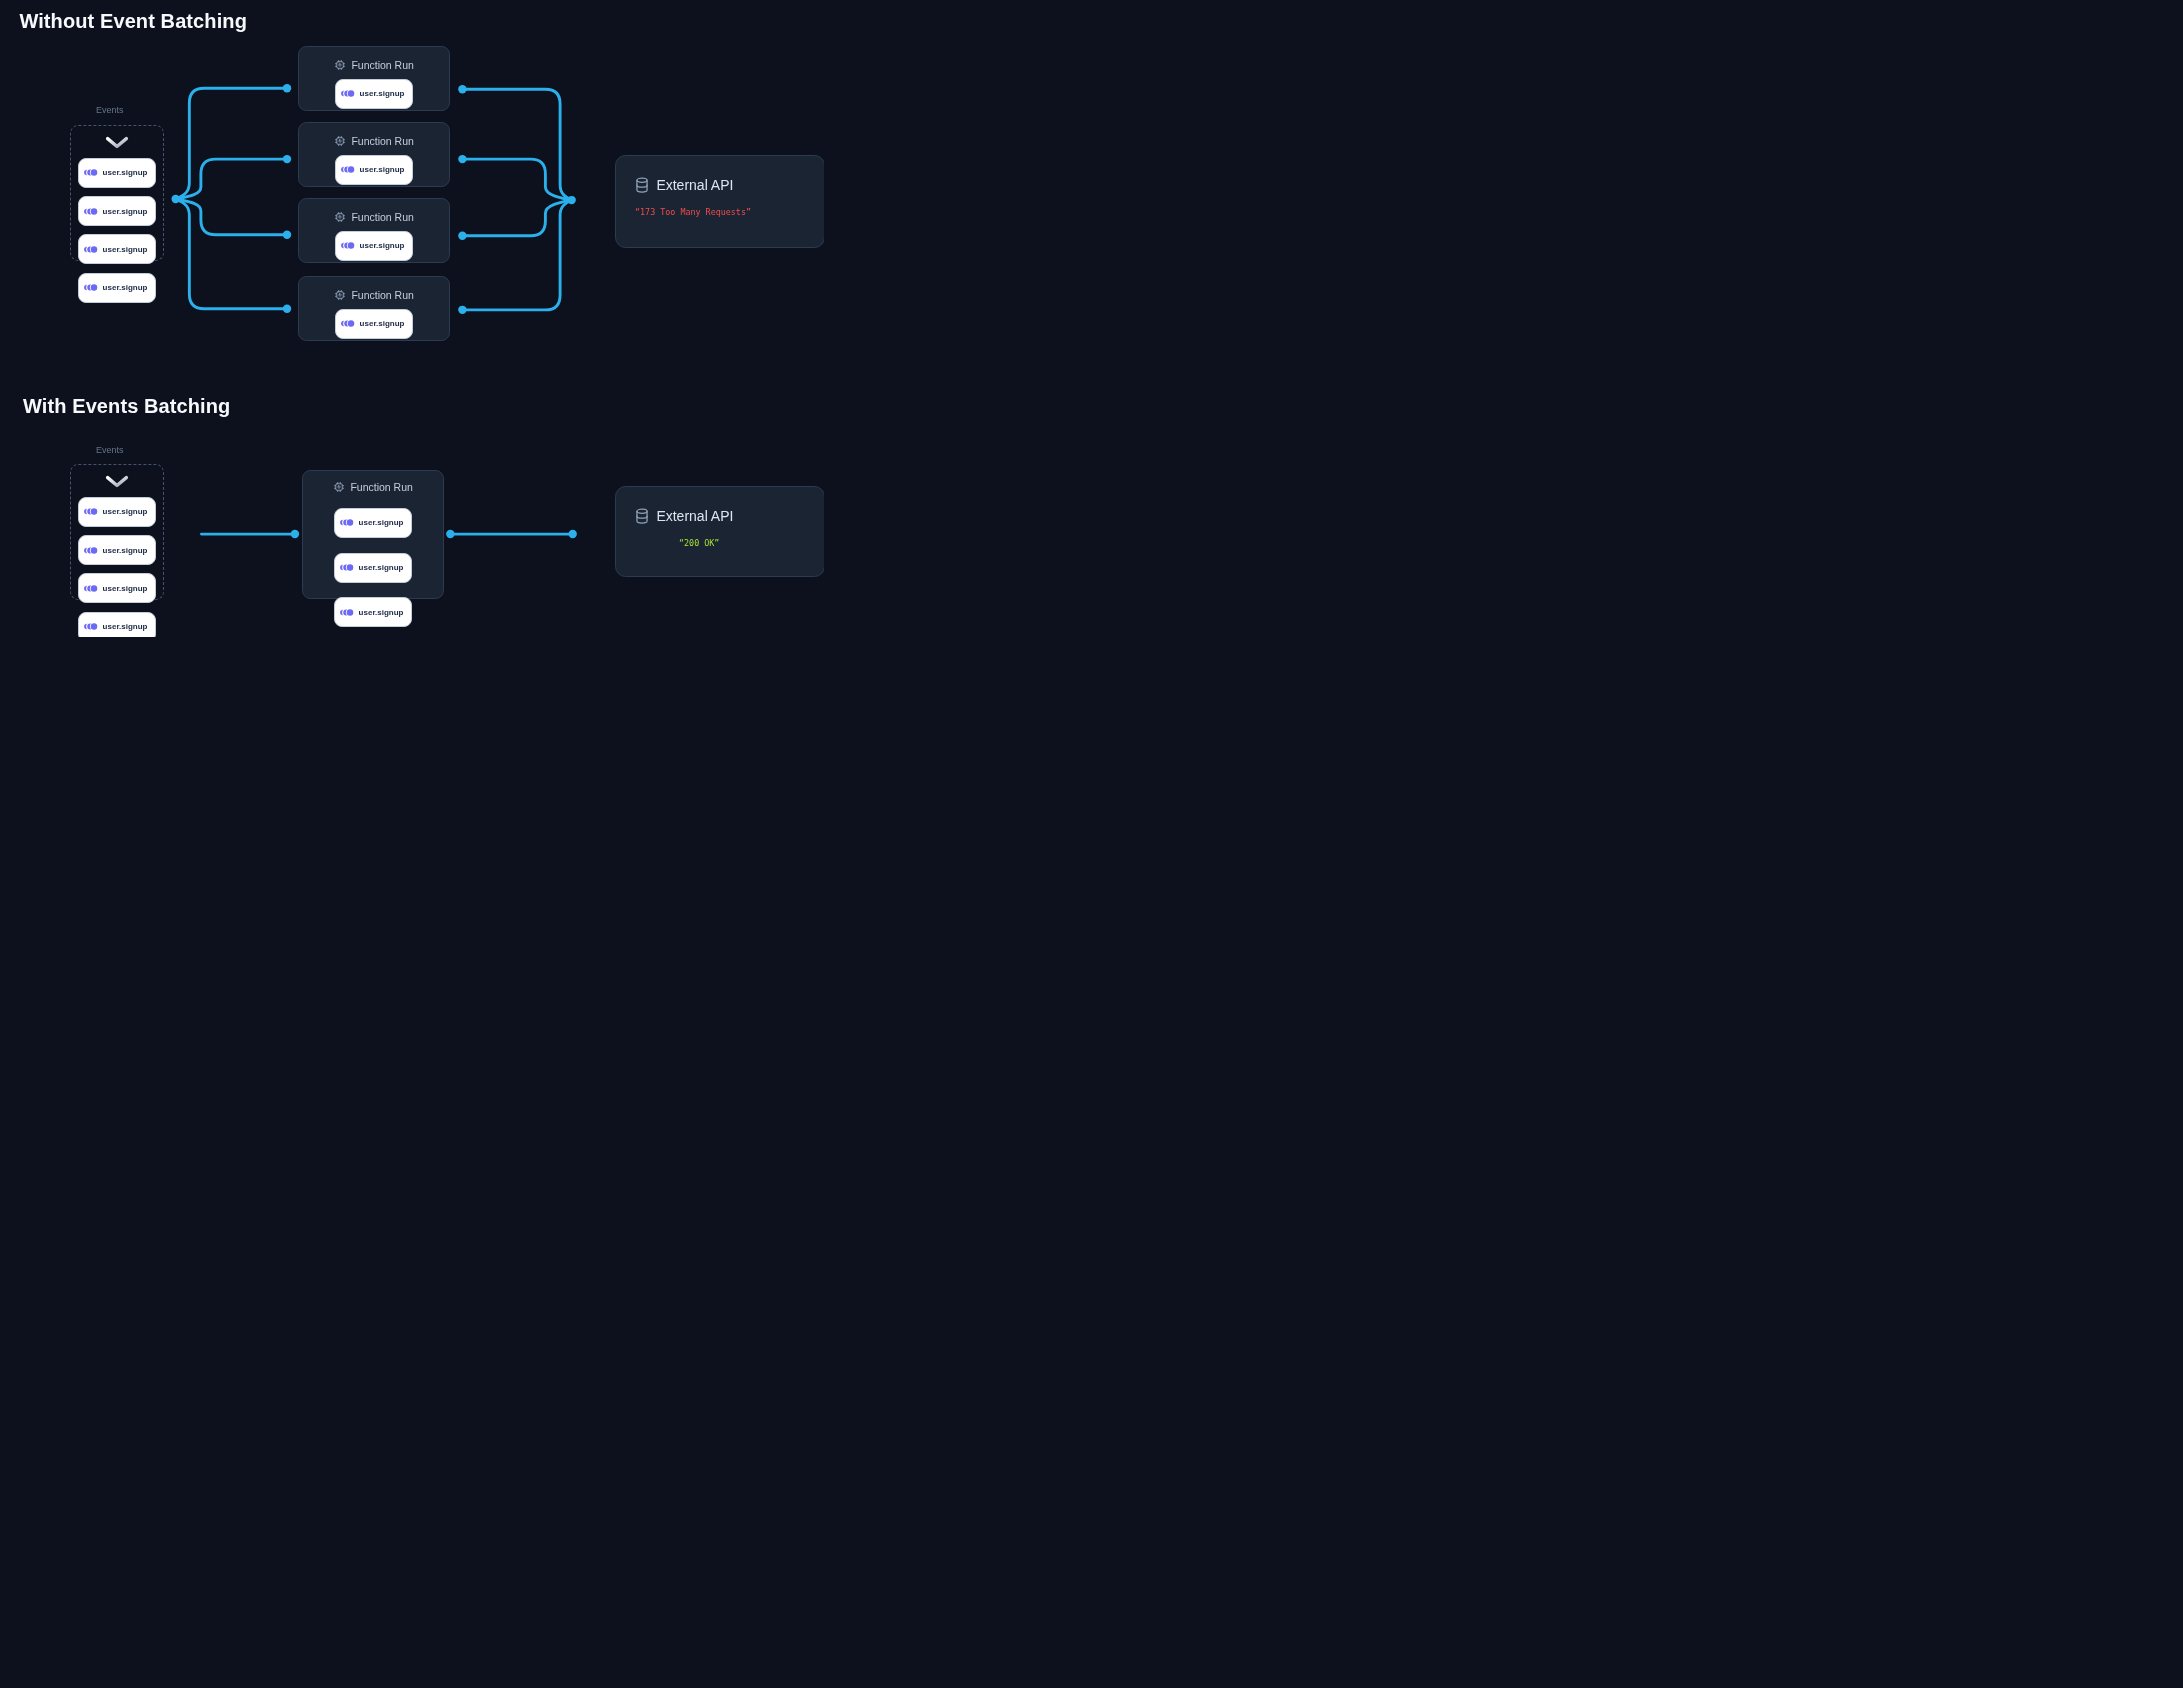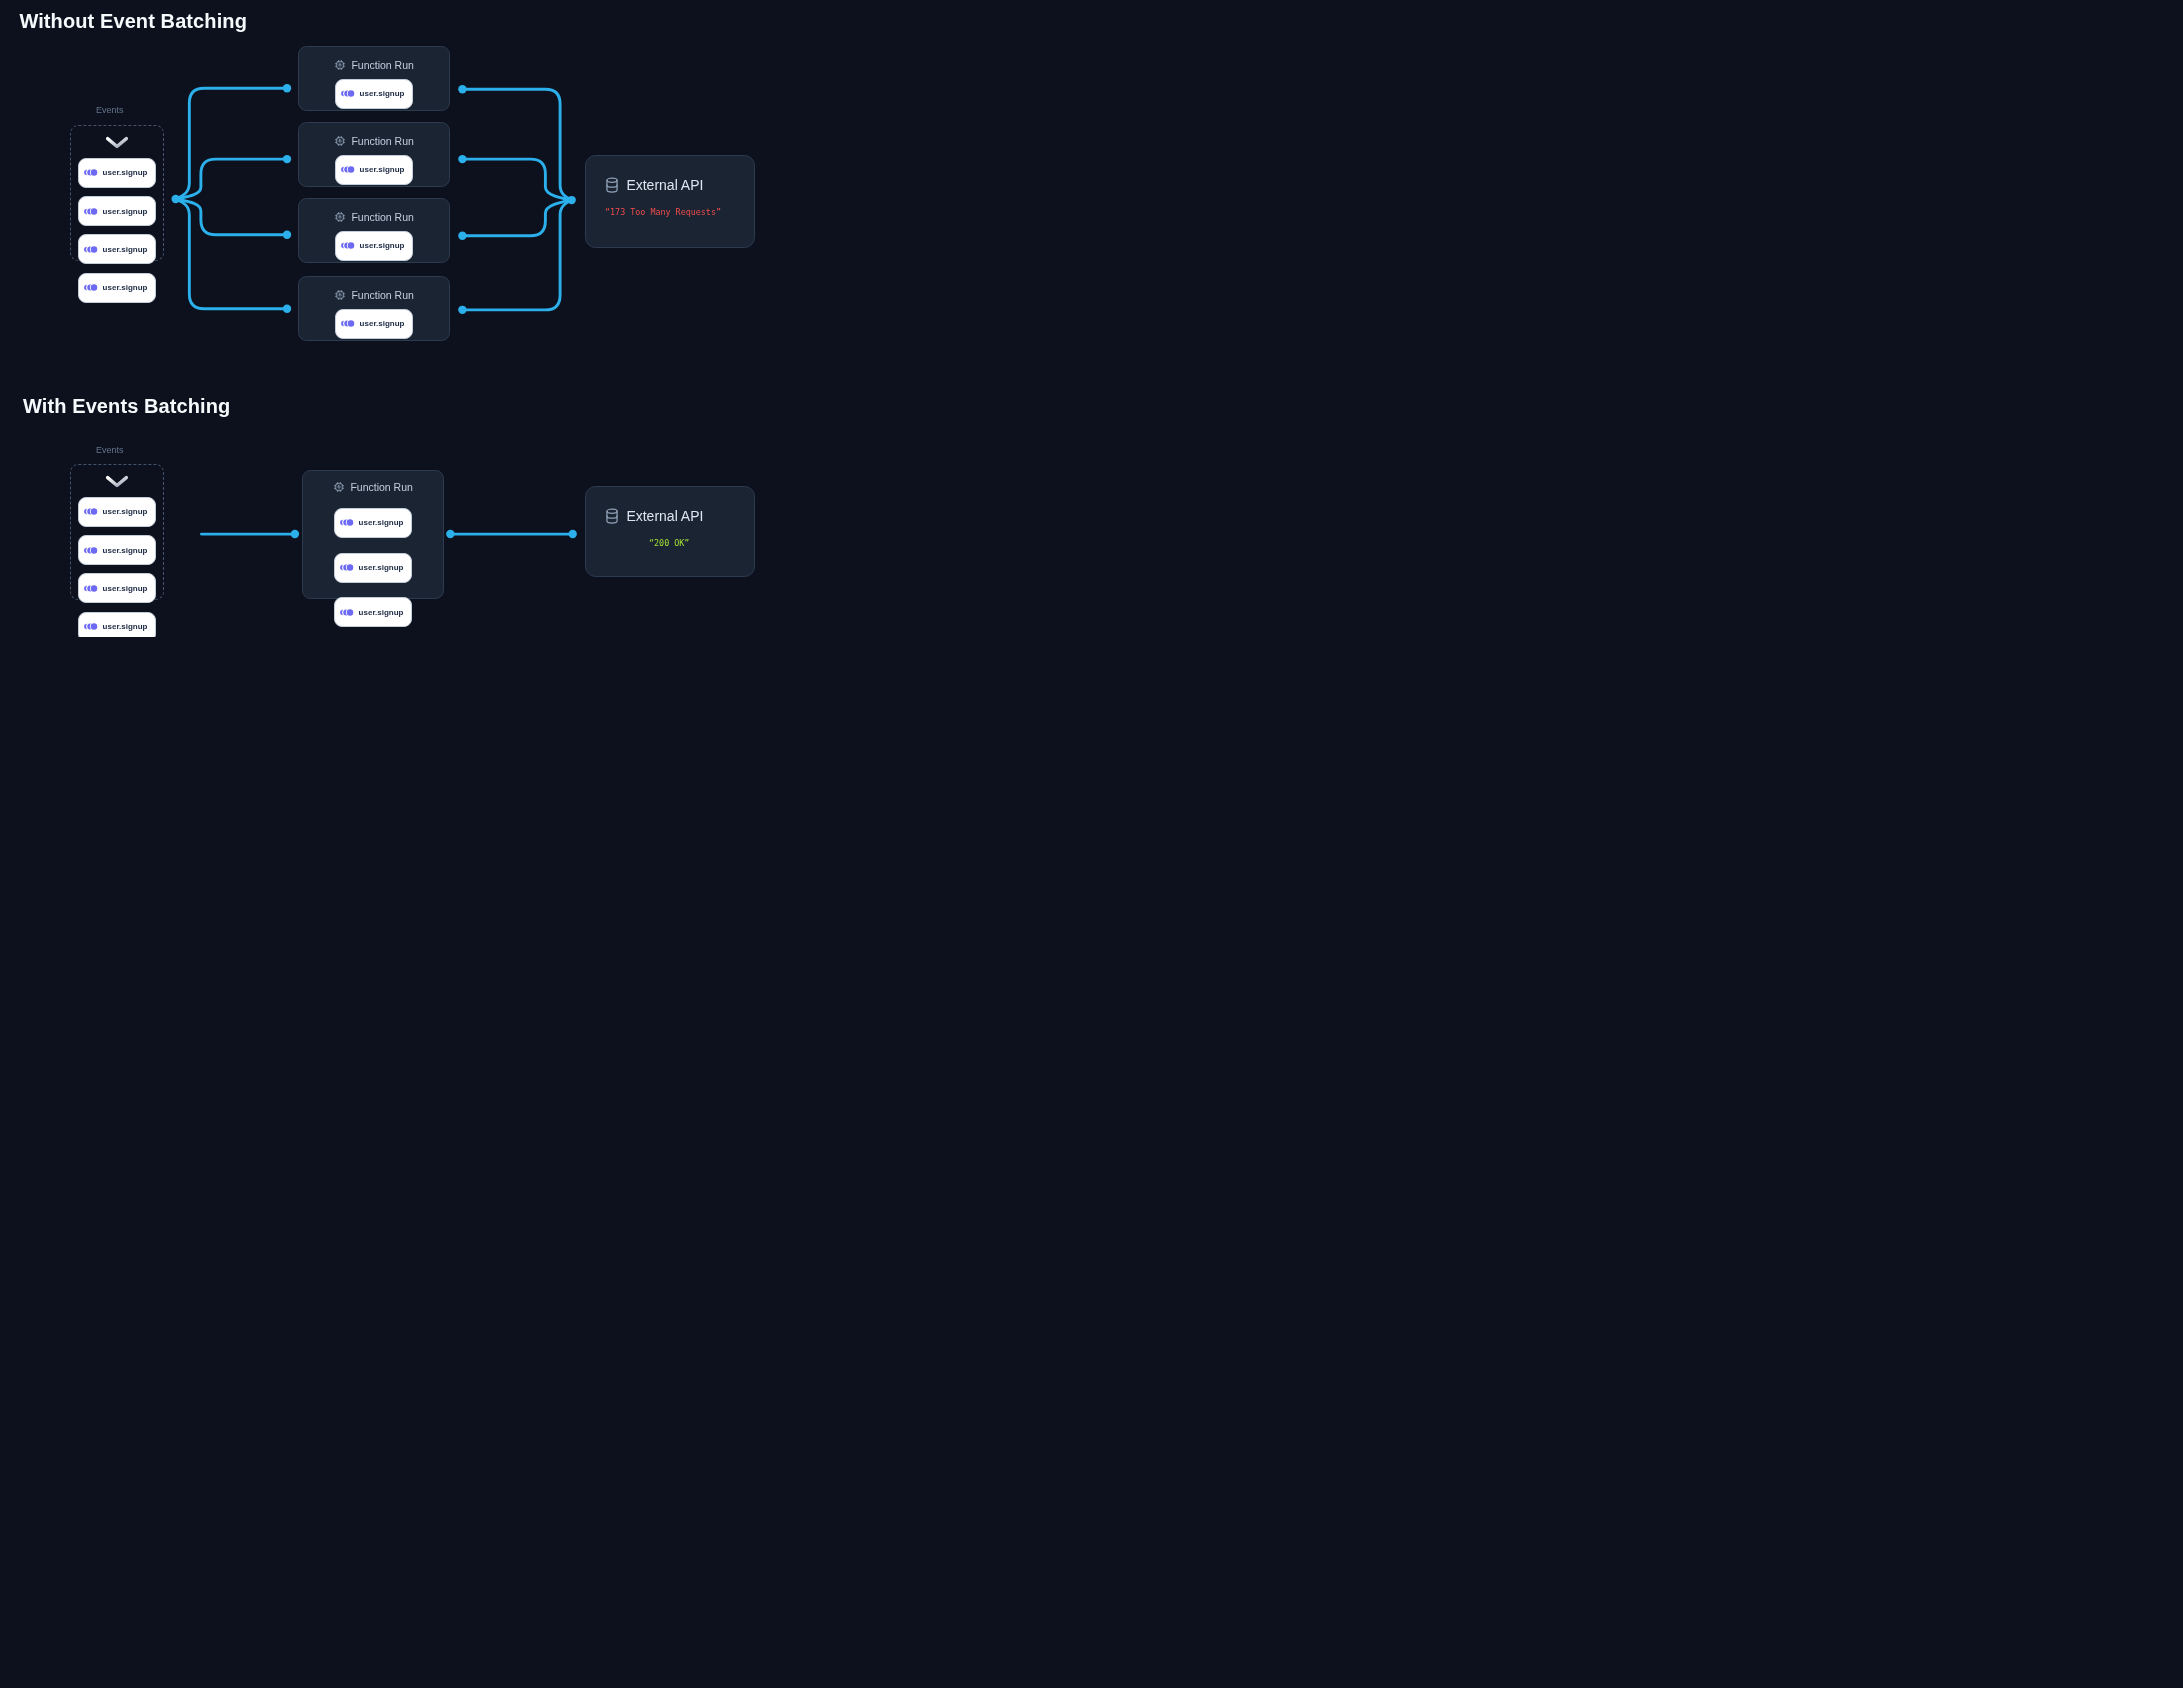--- a/index.html
+++ b/index.html
@@ -38,21 +38,21 @@
     border:0.8px solid var(--card-border,#2d3b50);border-radius:8.4px;}
   .fn-card{width:152px;height:65px;padding:11.6px 13.7px;display:flex;flex-direction:column;align-items:center;}
   .fn-title{display:flex;align-items:center;gap:5.3px;font-size:10.5px;font-weight:500;
     color:var(--card-title,#c3cedd);}
   .cpu-ic{width:12px;height:12px;color:var(--icon-muted,#91a2b8);flex:none;}
   .fn-card .pill{margin-top:8px;align-self:center;}
   #fn-1a{left:298px;top:46px;} #fn-1b{left:298px;top:122px;}
   #fn-1c{left:298px;top:198px;} #fn-1d{left:298px;top:276px;}
   #fn-2{left:302px;top:470px;width:142px;height:129px;padding:9.5px 12.6px;}
   #fn-2 .pill-stack{margin-top:7.4px;gap:6.8px;align-self:center;}
-  .api-card{width:170px;height:93px;border-radius:10.5px;padding:21px 19px;}
+  .api-card{width:210px;height:93px;border-radius:10.5px;padding:21px 19px;margin-left:30px;}
   #api-1{left:585px;top:155px;}
   #api-2{left:585px;top:486px;height:91px;}
   .api-title{display:flex;align-items:center;gap:7.4px;font-size:14px;font-weight:500;
     color:var(--api-title,#dde5ef);}
   .db-ic{width:14px;height:16.3px;color:var(--icon-muted,#91a2b8);flex:none;}
   .api-response{margin-top:13.7px;font-family:"DejaVu Sans Mono","Liberation Mono",monospace;
     font-size:8.4px;white-space:nowrap;}
   .api-response.error{color:var(--error-text,#f04c4c);}
   .api-response.success{color:var(--success-text,#a5e233);margin-left:44px;}
   .defs-svg{position:absolute;width:0;height:0;}

